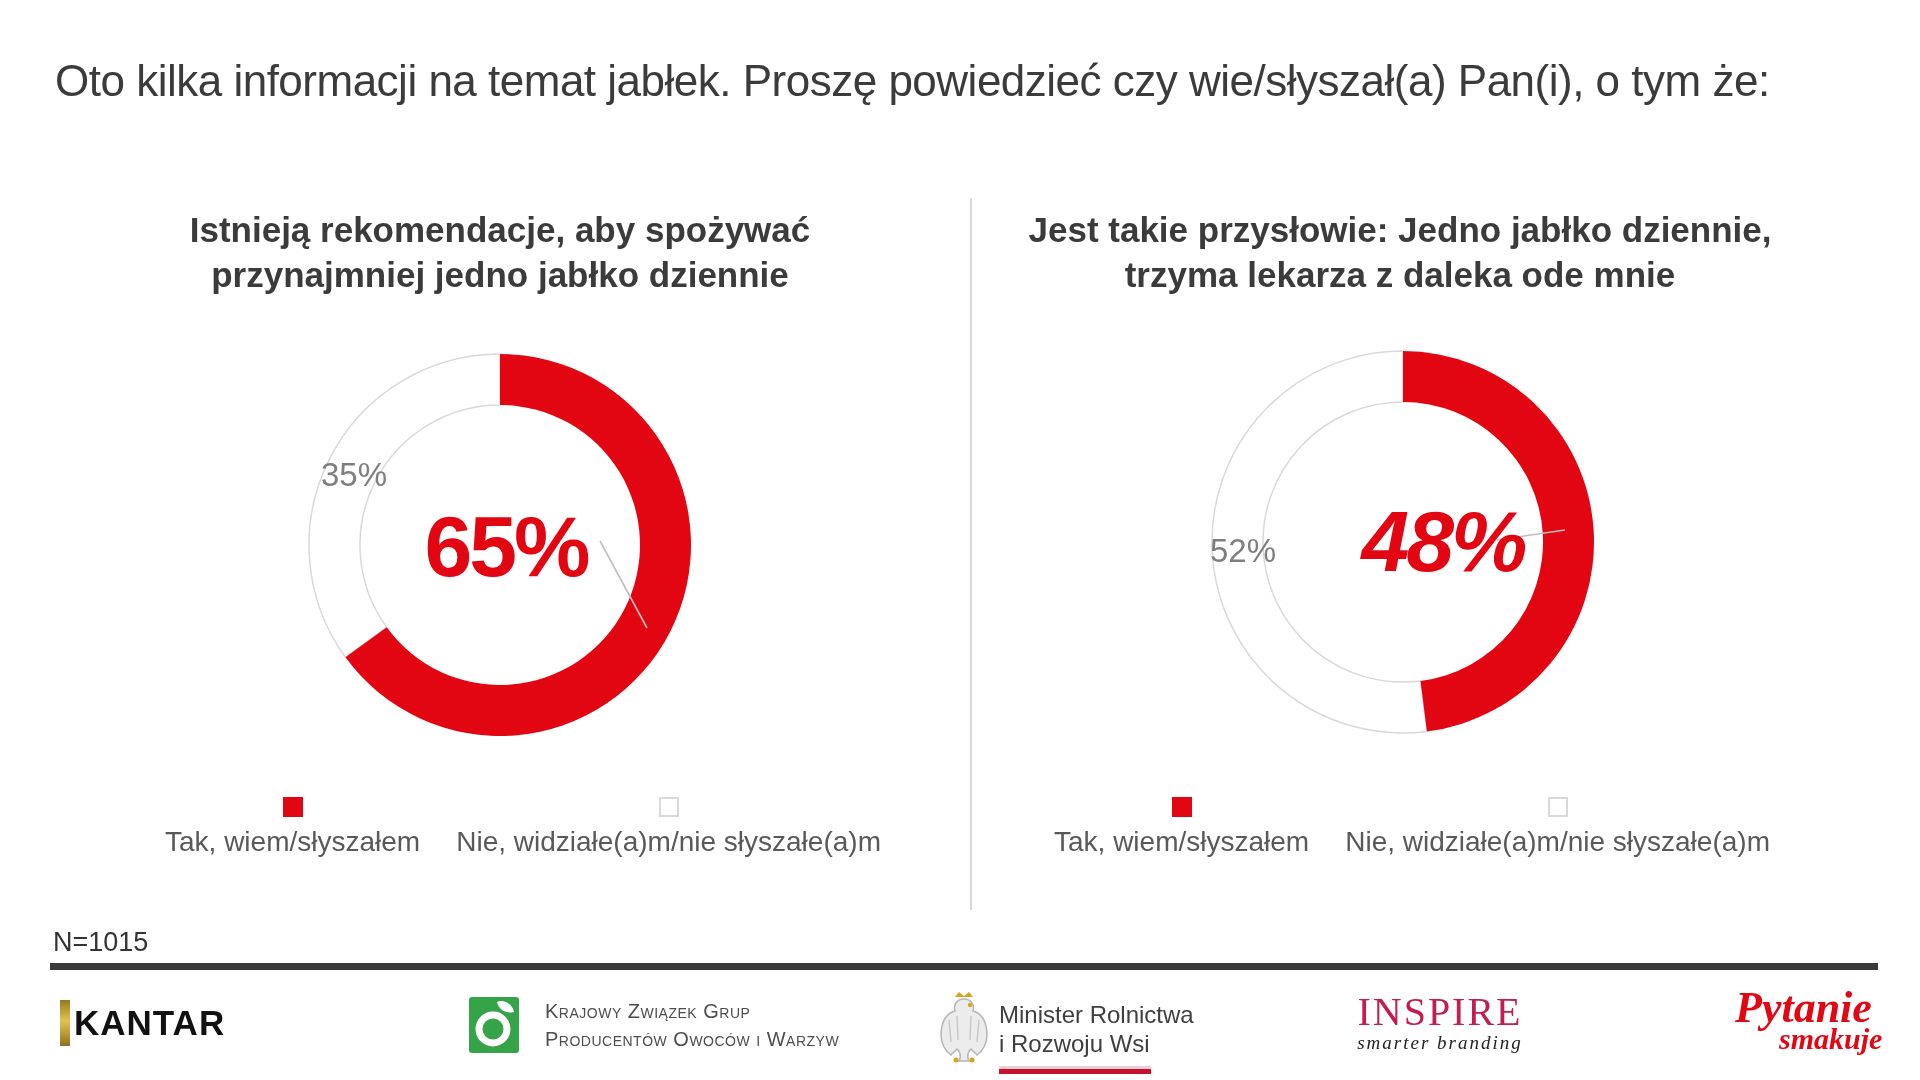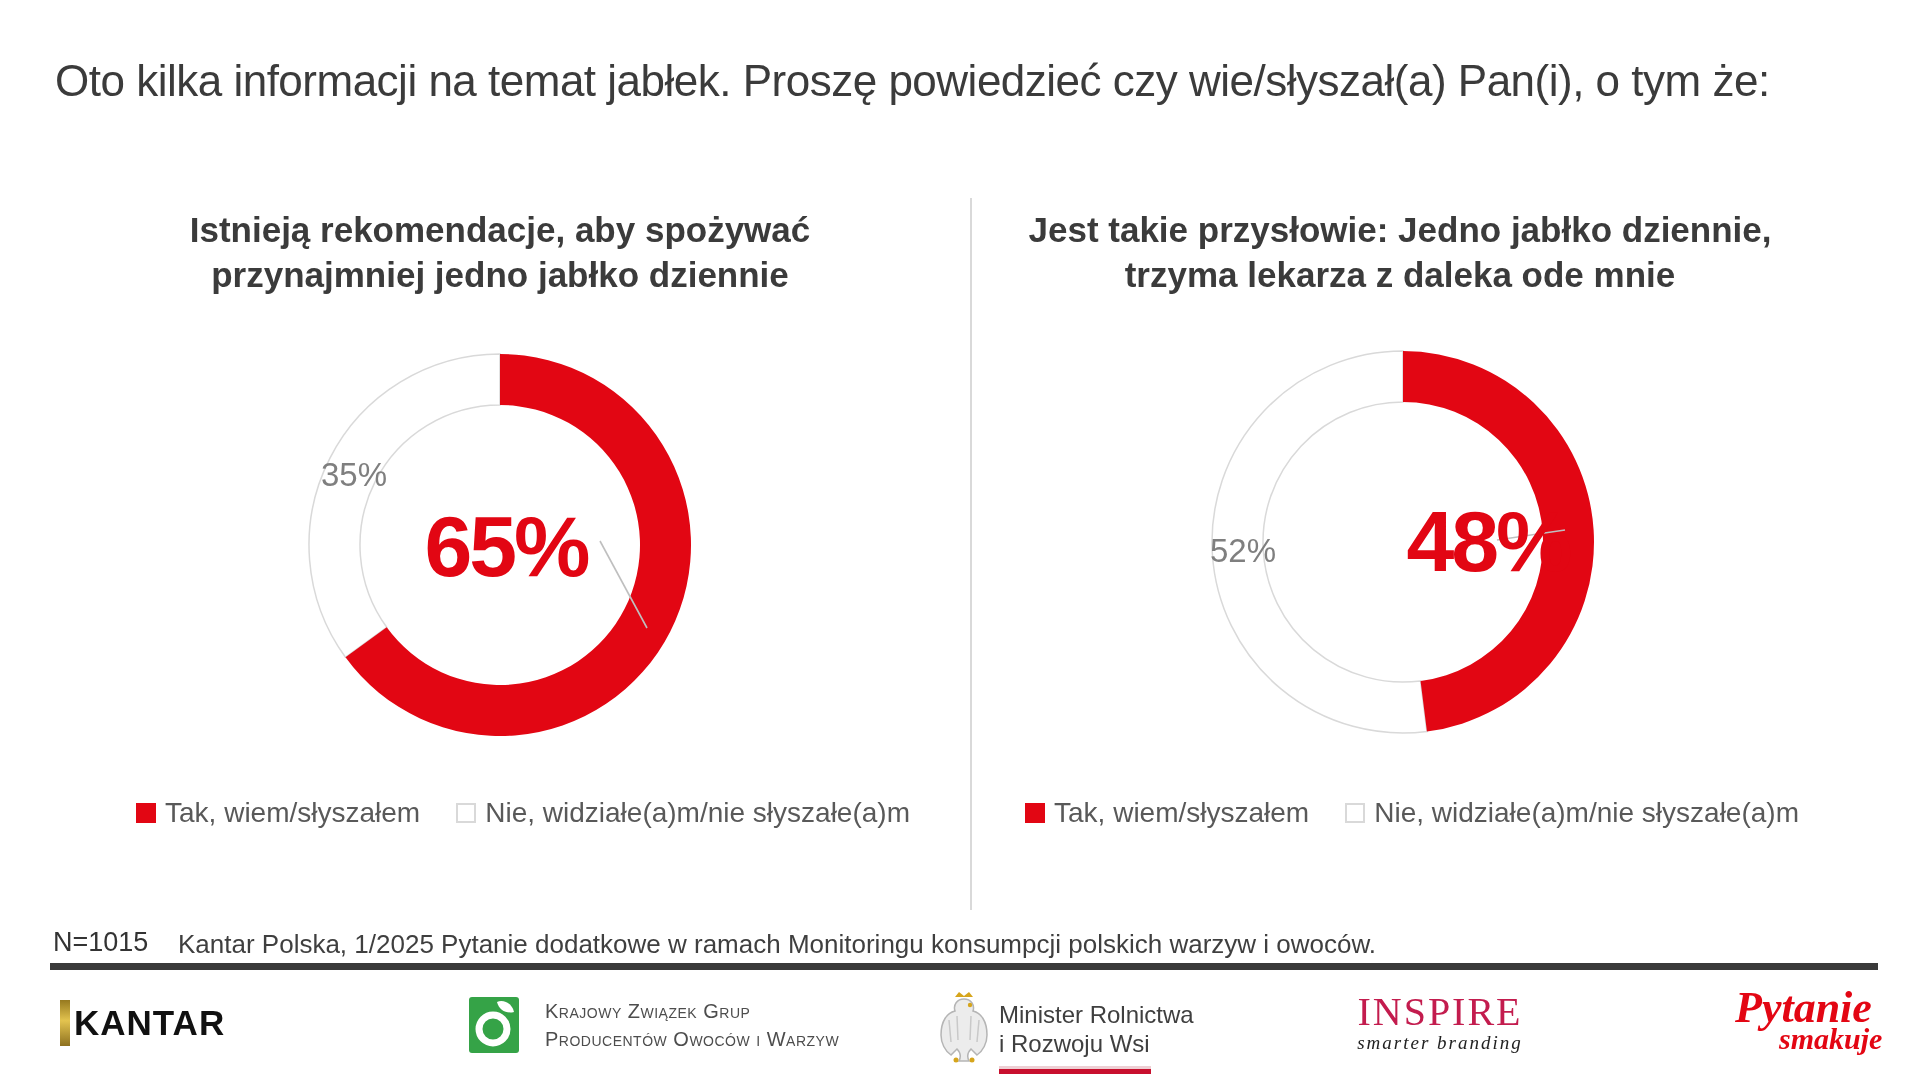--- a/index.html
+++ b/index.html
@@ -24,21 +24,21 @@
     font-size:86px;font-weight:bold;letter-spacing:-3px;color:#e20613;white-space:nowrap;
   }
   .ring-label{
     position:absolute;transform:translate(-50%,-50%);
     font-size:33px;color:#7f7f7f;white-space:nowrap;
   }
   .legend-row{
     position:absolute;top:797px;width:720px;display:flex;justify-content:center;
     align-items:center;gap:36px;font-size:28px;color:#595959;white-space:nowrap;
   }
-  .legend-item{display:flex;align-items:center;gap:9px;}
+  .legend-item{display:flex;align-items:center;gap:9px;flex-direction:column;}
   .swatch{width:20px;height:20px;flex:0 0 auto;}
   .swatch-yes{background:#e20613;}
   .swatch-no{background:#ffffff;border:2px solid #d9d9d9;box-sizing:border-box;}
   .footer-n{position:absolute;left:53px;top:927px;font-size:27px;color:#333;}
   .footer-note{position:absolute;left:178px;top:929px;font-size:26px;color:#3f3f3f;}
   .thick-rule{position:absolute;left:50px;top:963px;width:1828px;height:7px;background:#3a3a3a;}
 
   
   .kantar{position:absolute;left:60px;top:1000px;display:flex;align-items:stretch;gap:4px;}
   .kantar-bar{width:10px;height:46px;background:linear-gradient(180deg,#96791f,#e3c34f 45%,#8e7120);}
@@ -88,35 +88,34 @@
   </div>
 
   <div class="chart-title" style="left:1010px;width:780px;">Jest takie przysłowie: Jedno jabłko dziennie, trzyma lekarza z daleka ode mnie</div>
   <div class="donut-wrap" style="left:1193px;top:332px;">
     <svg width="420" height="420" viewBox="0 0 420 420">
         <path d="M233.9386476107822 399.49390795106524 A191 191 0 1 1 209.99999999999997 19 L209.99999999999997 70 A140 140 0 1 0 227.54665269900266 348.89605818402686 Z" fill="#ffffff" stroke="#d9d9d9" stroke-width="1.5"></path>
         <path d="M210 19 A191 191 0 0 1 233.9386476107822 399.49390795106524 L227.54665269900266 348.89605818402686 A140 140 0 0 0 210 70 Z" fill="#e20613"></path>
       <polyline class="leader" points="304,208 372,198"></polyline>
     </svg>
   </div>
-  <div class="big-pct" style="left:1488px;top:541px;">48%</div>
+  <div class="big-pct" style="left:1443px;top:541px;font-style:italic;">48%</div>
   <div class="ring-label" style="left:1243px;top:551px;">52%</div>
   <div class="legend-row" style="left:1052px;">
     <div class="legend-item">
       <span class="swatch swatch-yes"></span>
       <span>Tak, wiem/słyszałem</span>
     </div>
     <div class="legend-item">
       <span class="swatch swatch-no"></span>
       <span>Nie, widziałe(a)m/nie słyszałe(a)m</span>
     </div>
   </div>
 
   <div class="footer-n">N=1015</div>
-  <div class="footer-note">Kantar Polska, 1/2025 Pytanie dodatkowe w ramach Monitoringu konsumpcji polskich warzyw i owoców.</div>
   <div class="thick-rule"></div>
 
   <div class="kantar">
     <div class="kantar-bar"></div>
     <div class="kantar-text">KANTAR</div>
   </div>
 
   <div class="kzgp">
     <svg width="50" height="56" viewBox="0 0 50 56">
       <rect x="0" y="0" width="50" height="56" rx="3" fill="#35a347"></rect>

